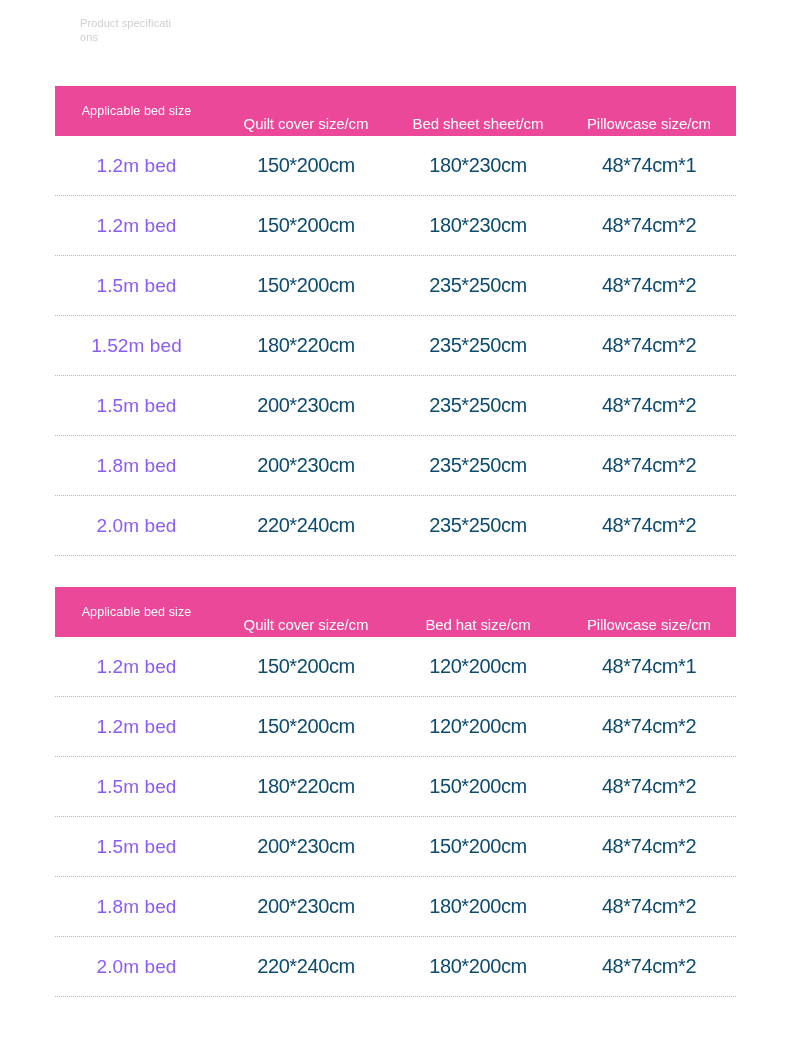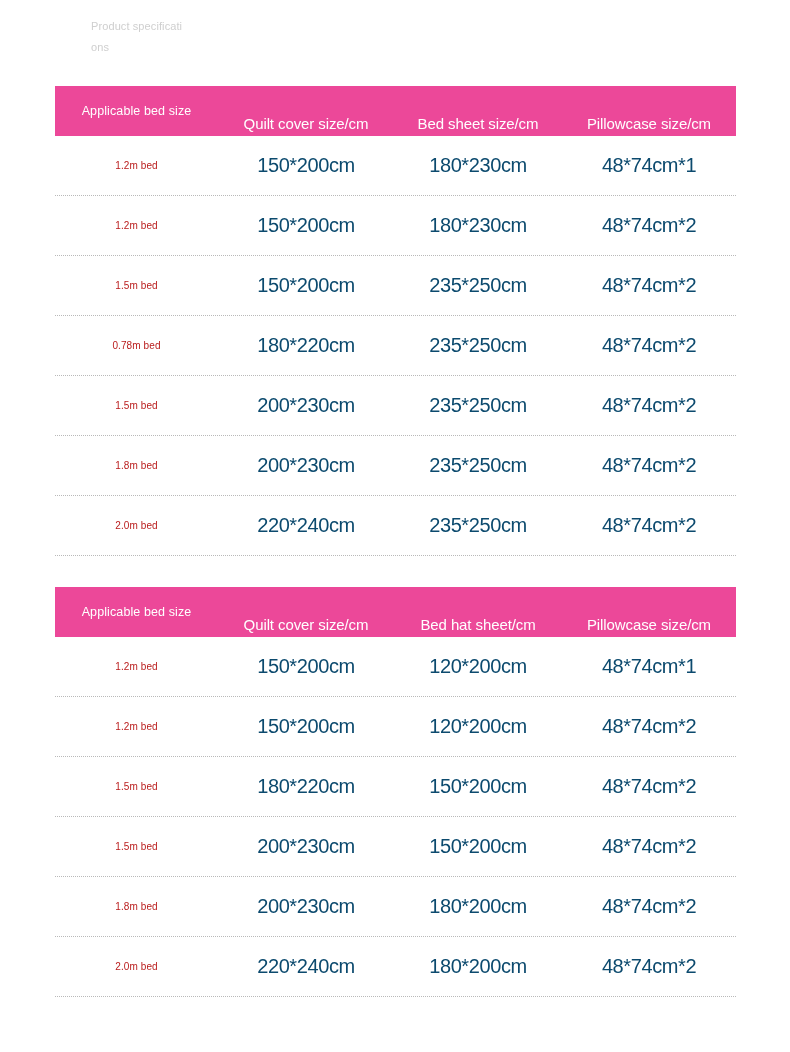--- a/index.html
+++ b/index.html
@@ -11,25 +11,25 @@
     width: 790px;
     height: 1052px;
     position: relative;
     font-family: "Liberation Sans", sans-serif;
     overflow: hidden;
   }
 
   
   .watermark {
     position: absolute;
-    left: 91px;
+    left: 80px;
     top: 16px;
     width: 96px;
     font-size: 11px;
-    line-height: 21px;
+    line-height: 14px;
     color: #cfcfcf;
     letter-spacing: 0.1px;
     white-space: normal;
     word-break: break-all;
     user-select: none;
   }
 
   
   .spec-table {
     position: absolute;
@@ -69,22 +69,22 @@
     height: 60px;
     border-bottom: 1px dotted #b9b9b9;
     box-sizing: border-box;
   }
   .trow .cell {
     text-align: center;
     color: #202020;
     white-space: nowrap;
   }
   .trow .cell.c0 {
-    font-size: 10px;
-    color: #b91c1c;
+    font-size: 19px;
+    color: #8b5cf6;
     letter-spacing: 0.1px;
   }
   .trow .cell.c1,
   .trow .cell.c2,
   .trow .cell.c3 {
     font-size: 20px;
     color: #0c4a6e;
     letter-spacing: -0.4px;
   }
 
@@ -96,21 +96,21 @@
 </style>
 </head>
 <body>
 
 <div class="watermark">Product specifications</div>
 
 <div class="spec-table" id="table-1">
     <div class="thead">
       <div class="cell c0">Applicable bed size</div>
       <div class="cell c1">Quilt cover size/cm</div>
-      <div class="cell c2">Bed sheet size/cm</div>
+      <div class="cell c2">Bed sheet sheet/cm</div>
       <div class="cell c3">Pillowcase size/cm</div>
     </div>
     <div class="trow">
       <div class="cell c0">1.2m bed</div>
       <div class="cell c1">150*200cm</div>
       <div class="cell c2">180*230cm</div>
       <div class="cell c3">48*74cm*1</div>
     </div>
     <div class="trow">
       <div class="cell c0">1.2m bed</div>
@@ -118,21 +118,21 @@
       <div class="cell c2">180*230cm</div>
       <div class="cell c3">48*74cm*2</div>
     </div>
     <div class="trow">
       <div class="cell c0">1.5m bed</div>
       <div class="cell c1">150*200cm</div>
       <div class="cell c2">235*250cm</div>
       <div class="cell c3">48*74cm*2</div>
     </div>
     <div class="trow">
-      <div class="cell c0">0.78m bed</div>
+      <div class="cell c0">1.52m bed</div>
       <div class="cell c1">180*220cm</div>
       <div class="cell c2">235*250cm</div>
       <div class="cell c3">48*74cm*2</div>
     </div>
     <div class="trow">
       <div class="cell c0">1.5m bed</div>
       <div class="cell c1">200*230cm</div>
       <div class="cell c2">235*250cm</div>
       <div class="cell c3">48*74cm*2</div>
     </div>
@@ -147,21 +147,21 @@
       <div class="cell c1">220*240cm</div>
       <div class="cell c2">235*250cm</div>
       <div class="cell c3">48*74cm*2</div>
     </div>
   </div>
 
 <div class="spec-table" id="table-2">
     <div class="thead">
       <div class="cell c0">Applicable bed size</div>
       <div class="cell c1">Quilt cover size/cm</div>
-      <div class="cell c2">Bed hat sheet/cm</div>
+      <div class="cell c2">Bed hat size/cm</div>
       <div class="cell c3">Pillowcase size/cm</div>
     </div>
     <div class="trow">
       <div class="cell c0">1.2m bed</div>
       <div class="cell c1">150*200cm</div>
       <div class="cell c2">120*200cm</div>
       <div class="cell c3">48*74cm*1</div>
     </div>
     <div class="trow">
       <div class="cell c0">1.2m bed</div>

